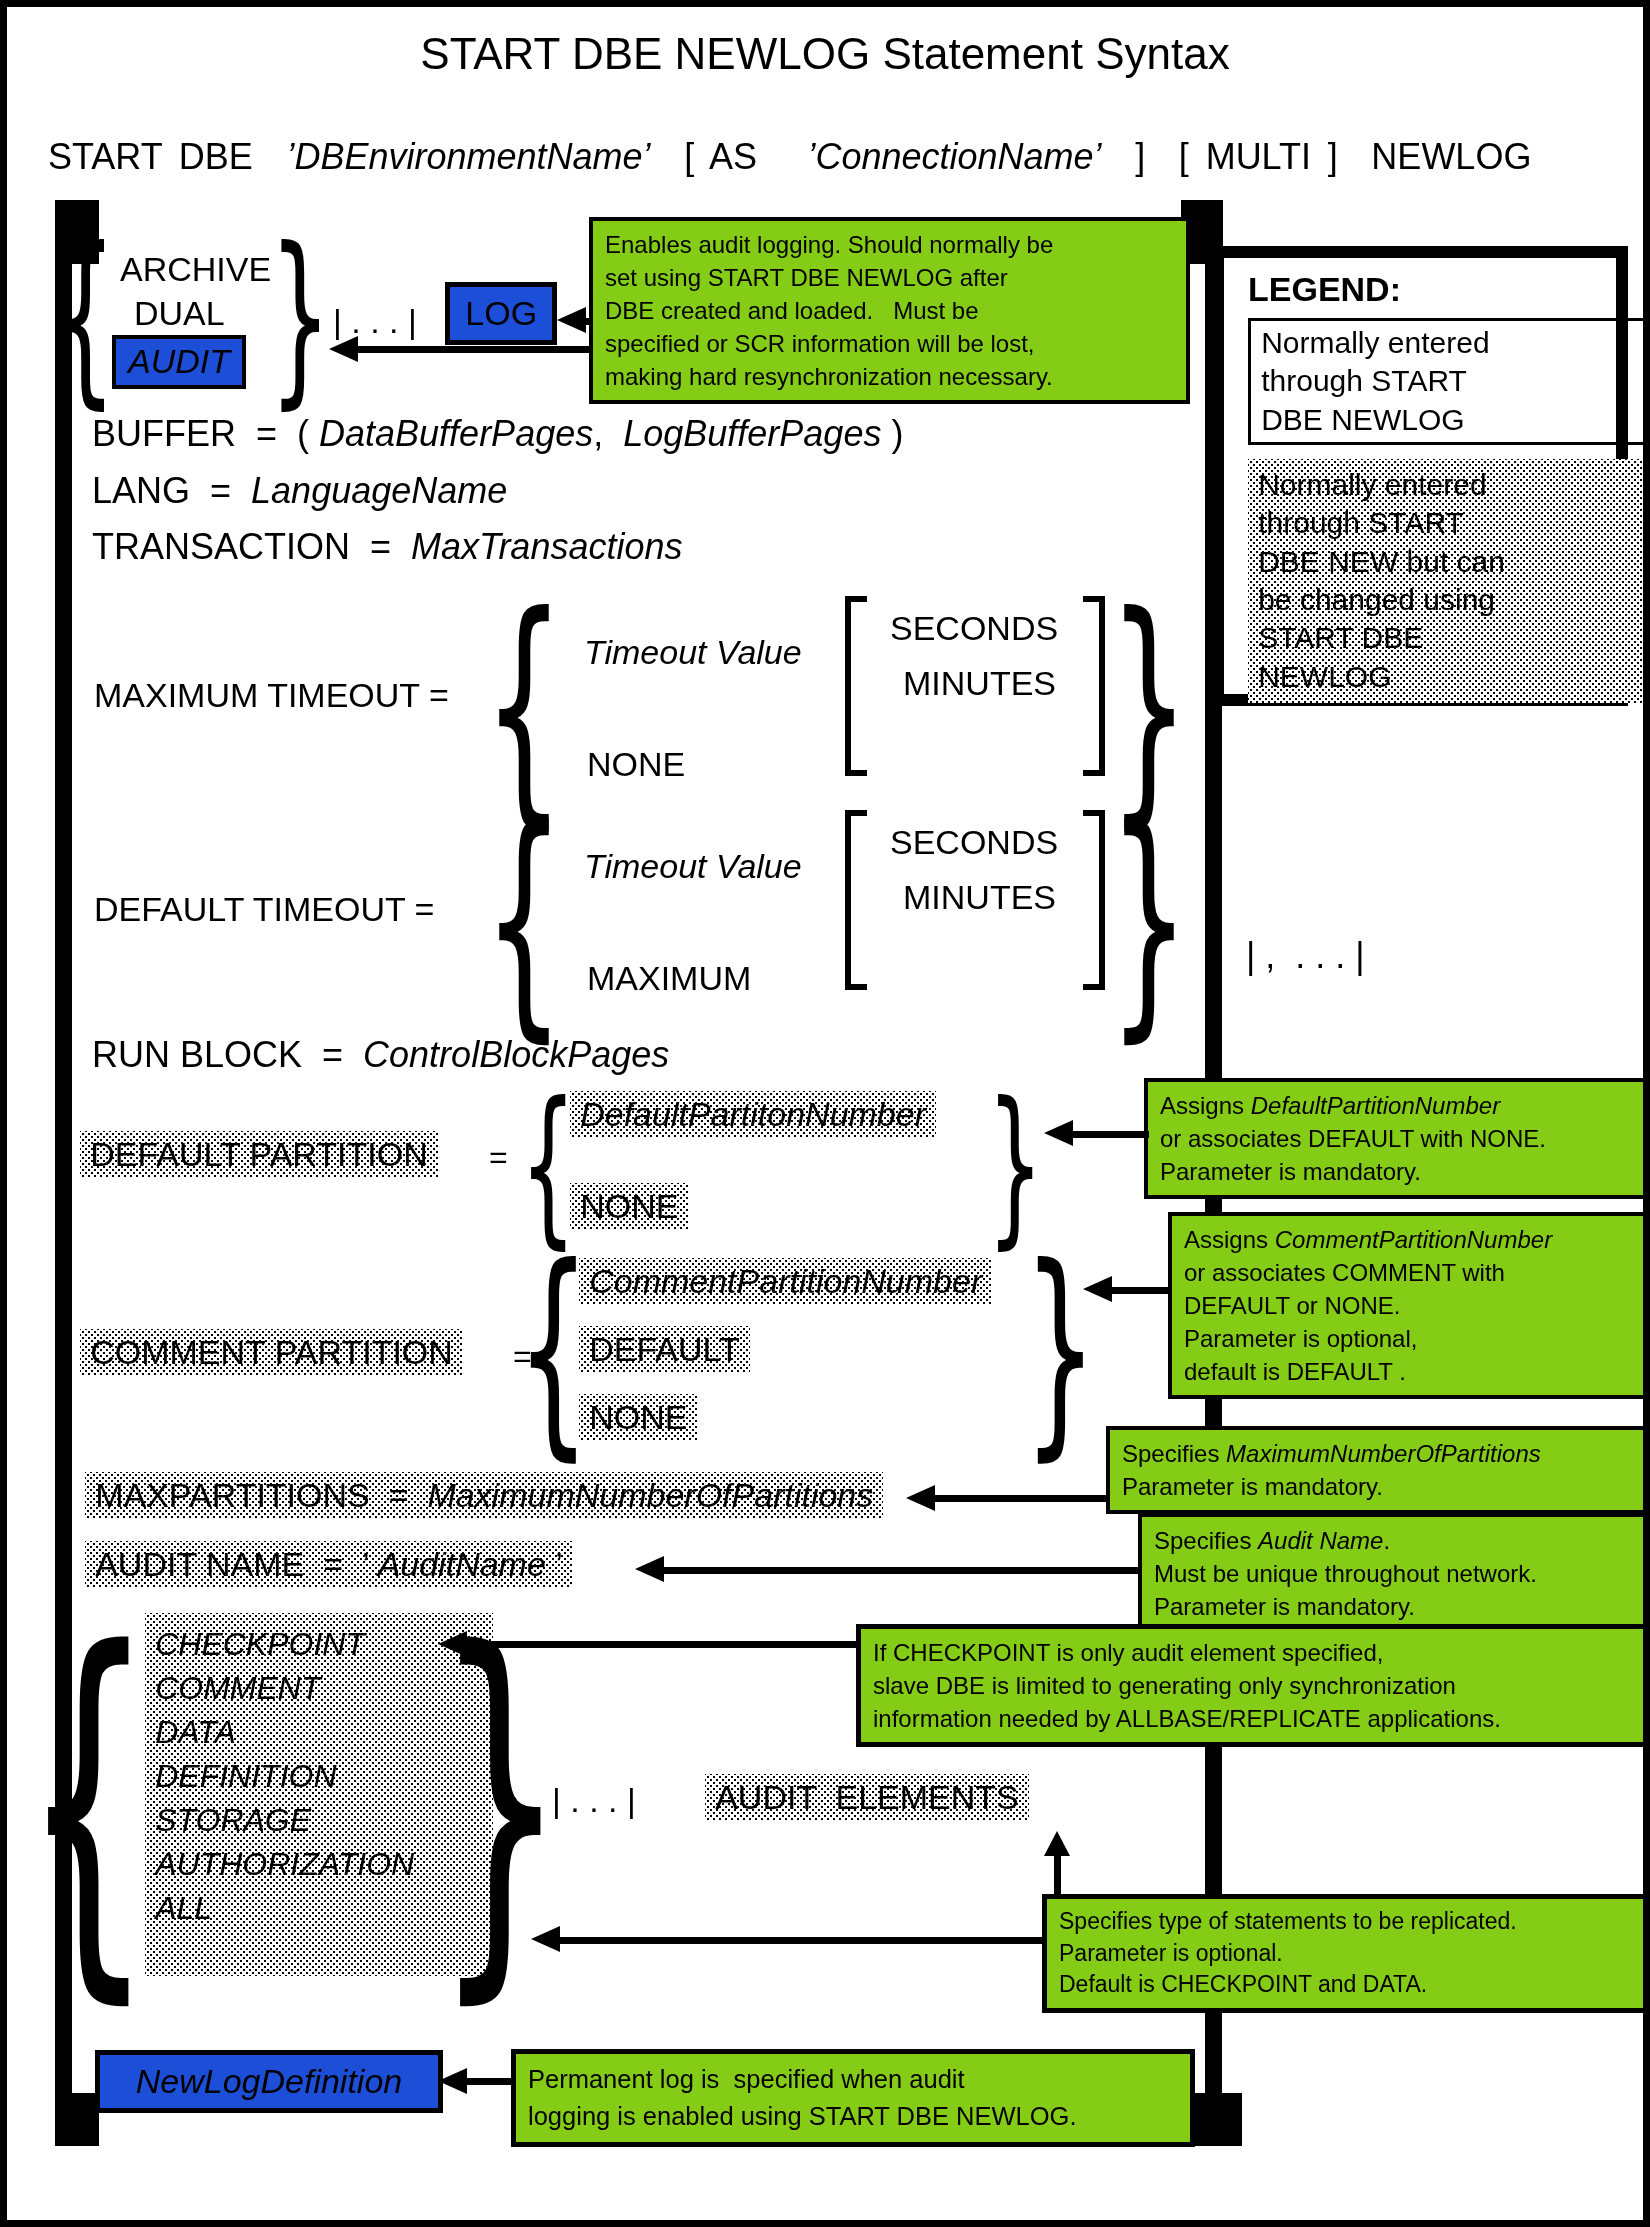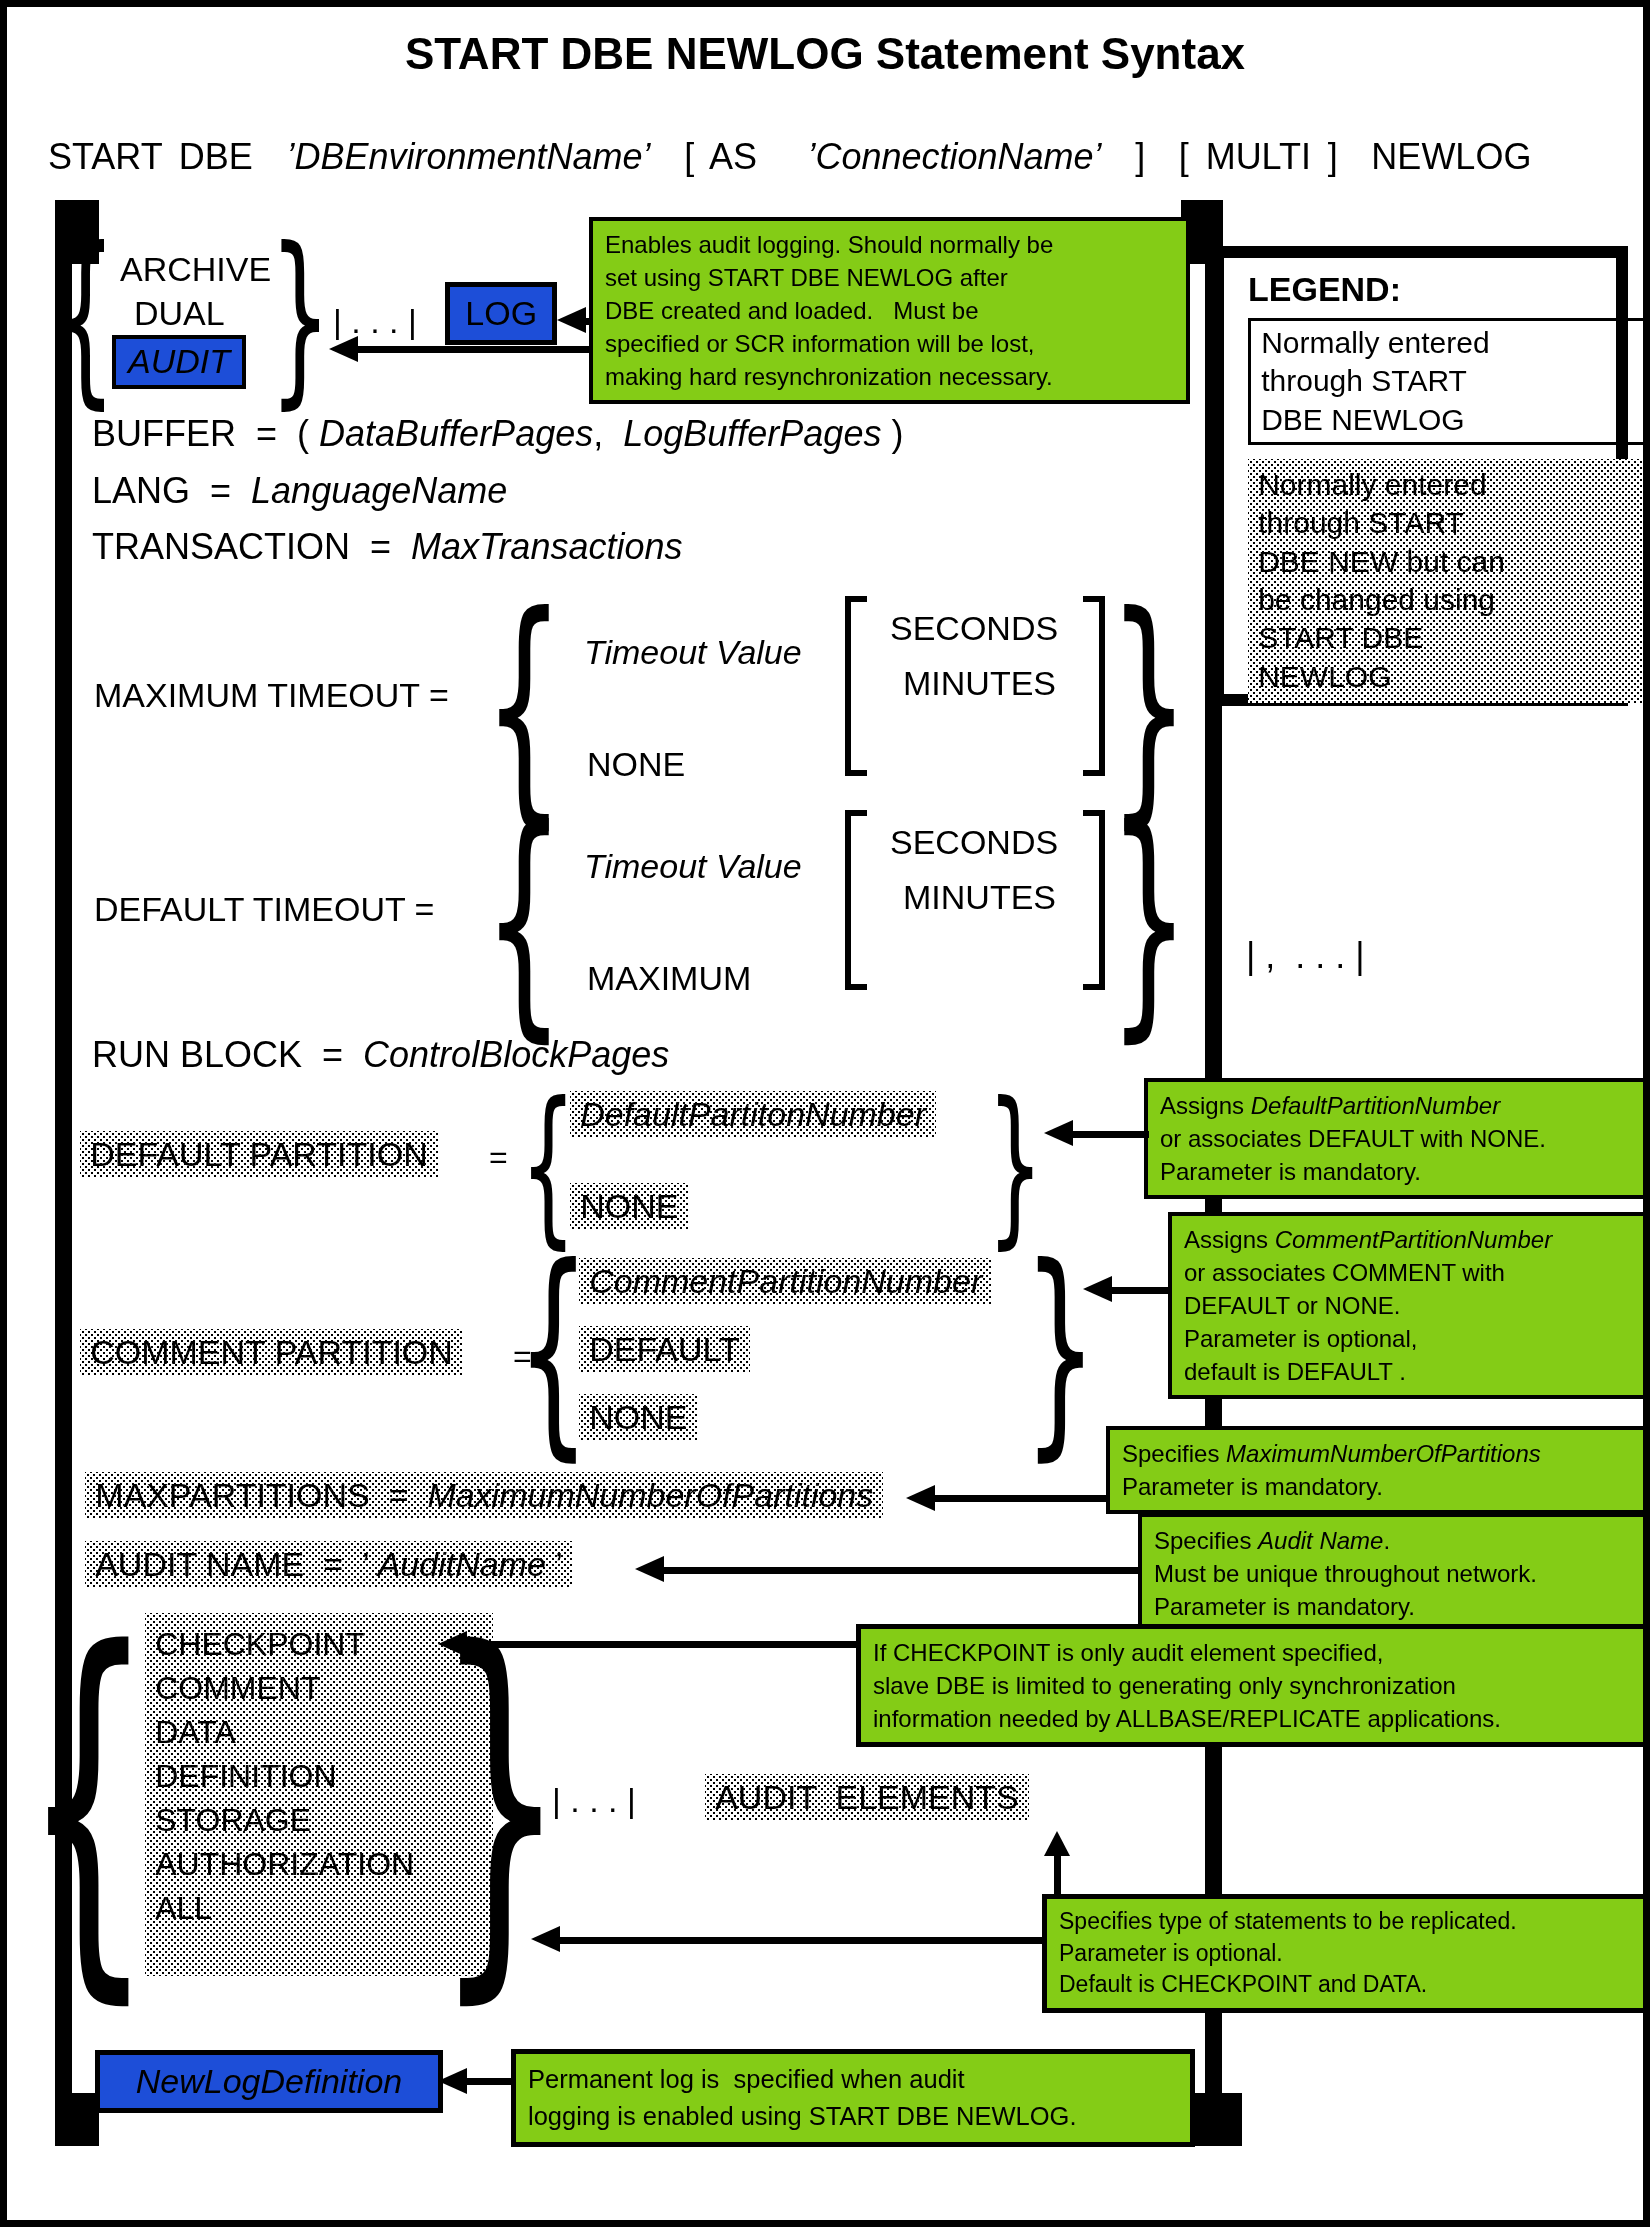--- a/index.html
+++ b/index.html
@@ -1,21 +1,21 @@
 <!DOCTYPE html>
 <html style="font-size:13.6px"><head>
 <meta charset="utf-8">
 <style>
   html,body{margin:0;padding:0;background:#888;}
   .page{position:relative;width:1650px;height:2227px;background:#fff;border:7.6px solid #000;
         box-sizing:border-box;font-family:"Liberation Sans",sans-serif;color:#000;overflow:hidden;}
-  .abs{position:absolute;}
+  .abs{position:absolute;font-style:italic;}
   .row{position:absolute;white-space:pre;}
   .it{font-style:italic;}
-  .title{position:absolute;left:0;top:22px;width:100%;text-align:center;font-size:44px;font-weight:bold;}
+  .title{position:absolute;left:0;top:22px;width:100%;text-align:center;font-size:44px;font-weight:normal;}
   .syntax{position:absolute;left:41px;top:129px;font-size:36px;word-spacing:6.8px;white-space:pre;}
   
   .shade-kw{background-color:#fff;
     background-image:radial-gradient(#000 1.1px,transparent 1.3px),radial-gradient(#000 1.1px,transparent 1.3px);
     background-size:6px 6px;background-position:0 0,3px 3px;}
   .shade-note{background-color:#efefef;
     background-image:radial-gradient(#555 0.8px,transparent 1px);background-size:5.1px 5.1px;}
   .chip{position:absolute;padding:4.2px 10.2px;white-space:pre;}
   .sq{position:absolute;background:#000;}
   .ln{position:absolute;background:#000;z-index:3;}

